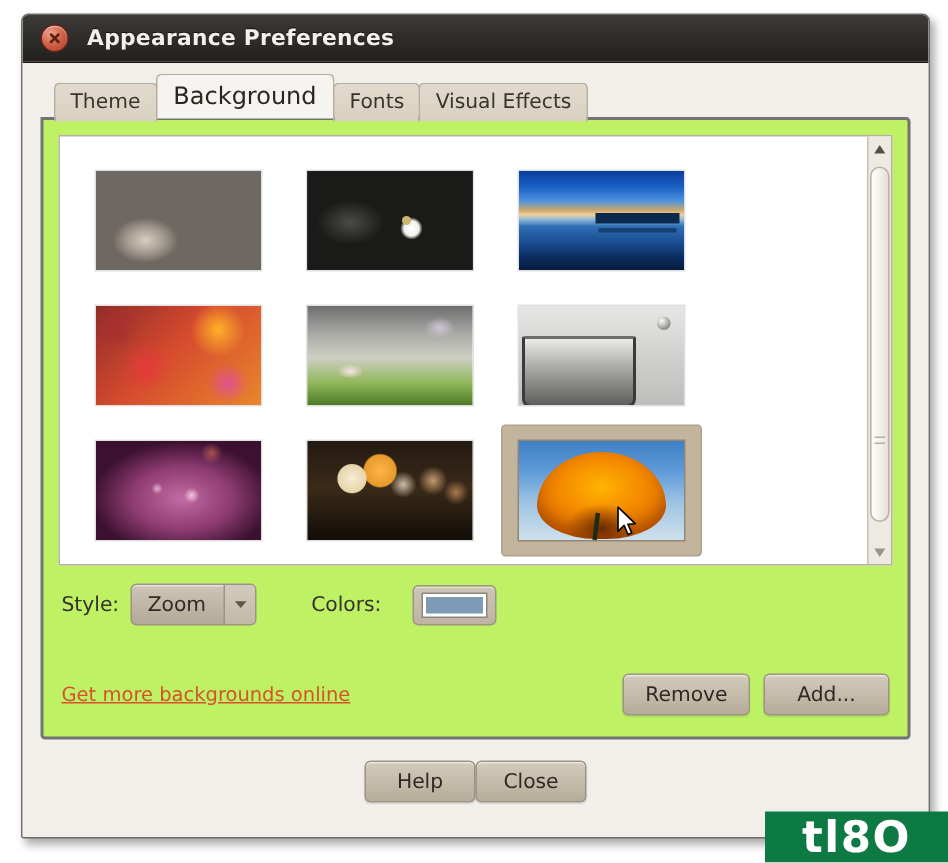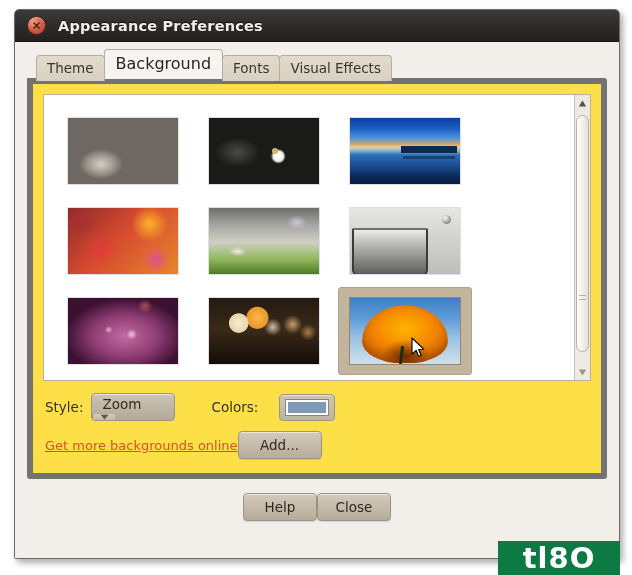--- a/index.html
+++ b/index.html
@@ -103,22 +103,22 @@
     border-color: #b5ad9d;
     color: #2a251f;
     padding: 6px 11px 7px 11px;
     top: 0;
     z-index: 4;
     font-size: 16px;
   }
 
   .tab-panel {
     flex: 0 0 auto;
-    background: #fde047;
-    border: 6px solid #737373;
+    background: #bef264;
+    border: 2px solid #737373;
     border-radius: 0 3px 3px 3px;
     margin-top: -1px;
     padding: 10px;
     position: relative;
     z-index: 2;
   }
 
   
   .list-wrap {
     display: flex;
@@ -364,21 +364,20 @@
   .combo {
     display: inline-flex;
     align-items: stretch;
     height: 26px;
     border: 1px solid #9d9486;
     border-radius: 4px;
     background: linear-gradient(to bottom, #cdc5b6 0%, #c0b7a6 48%, #b3a998 100%);
     box-shadow: inset 0 1px 0 rgba(255,255,255,0.55);
     cursor: pointer;
     overflow: hidden;
-    flex-direction: column;
   }
   .combo .cb-text {
     padding: 0 12px 0 10px;
     display: flex;
     align-items: center;
     font-size: 13.5px;
     color: #2f2a24;
     white-space: nowrap;
   }
   .combo .cb-arrow {
@@ -413,22 +412,22 @@
     height: 15px;
     border: 2px solid #ffffff;
     box-shadow: 0 0 0 1px #8d8578;
     box-sizing: border-box;
   }
 
   
   .link-row {
     display: flex;
     align-items: center;
-    justify-content: flex-start;
-    margin-top: 10px;
+    justify-content: space-between;
+    margin-top: 32px;
     padding: 0 2px 4px 2px;
   }
   .link {
     font-size: 13px;
     color: #d4532a;
     text-decoration: underline;
     cursor: pointer;
   }
   .btn-group { display: flex; gap: 9px; }
   .btn {
@@ -455,21 +454,21 @@
     display: flex;
     align-items: flex-start;
     justify-content: center;
     padding: 14px 2px 0 2px;
   }
   .action-area .btn { min-width: 74px; }
 
   
   .watermark {
     position: absolute;
-    right: 12px;
+    right: 0;
     bottom: 0;
     width: 122px;
     height: 34px;
     background: #0e7a43;
     display: flex;
     align-items: center;
     justify-content: center;
     z-index: 50;
   }
   .watermark span {
@@ -572,20 +571,21 @@
         <div class="opt-label" style="margin-left:36px">Colors:</div>
 
         <div class="color-btn">
           <div class="color-swatch" style="background:#7e9ab5"></div>
         </div>
       </div>
 
       <div class="link-row">
         <div class="link">Get more backgrounds online</div>
         <div class="btn-group">
+          <div class="btn">Remove</div>
           <div class="btn">Add...</div>
         </div>
       </div>
 
     </div>
 
     <div class="action-area">
       <div class="btn">Help</div>
       <div class="btn">Close</div>
     </div>

